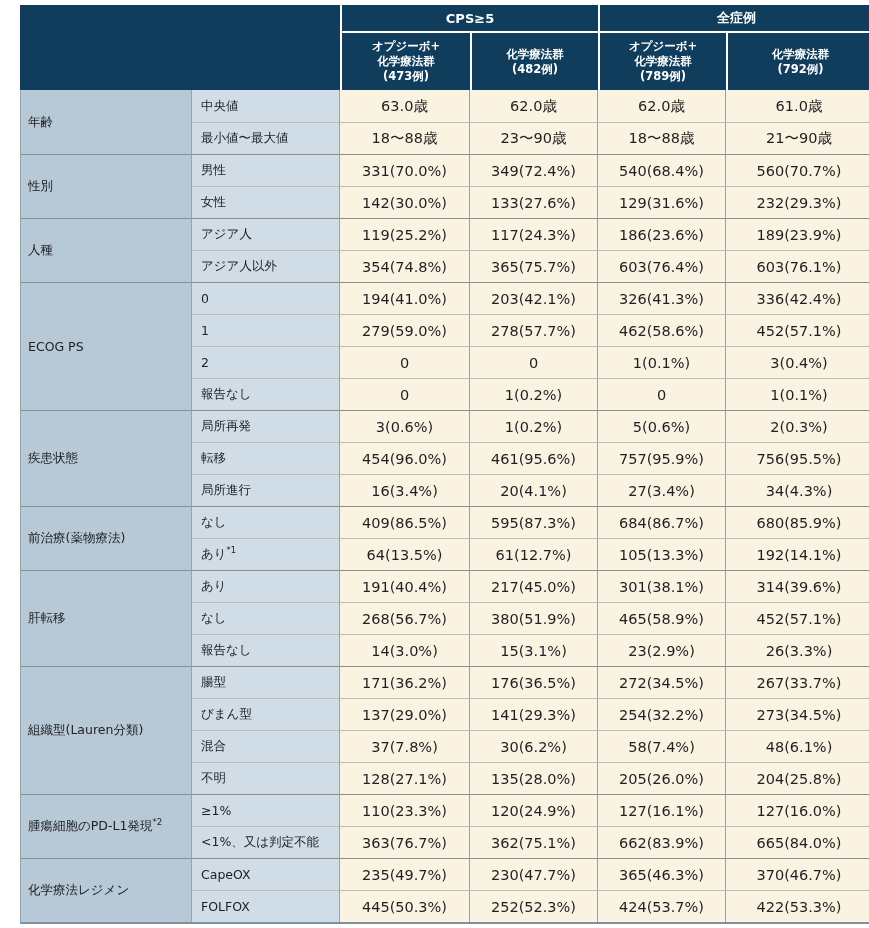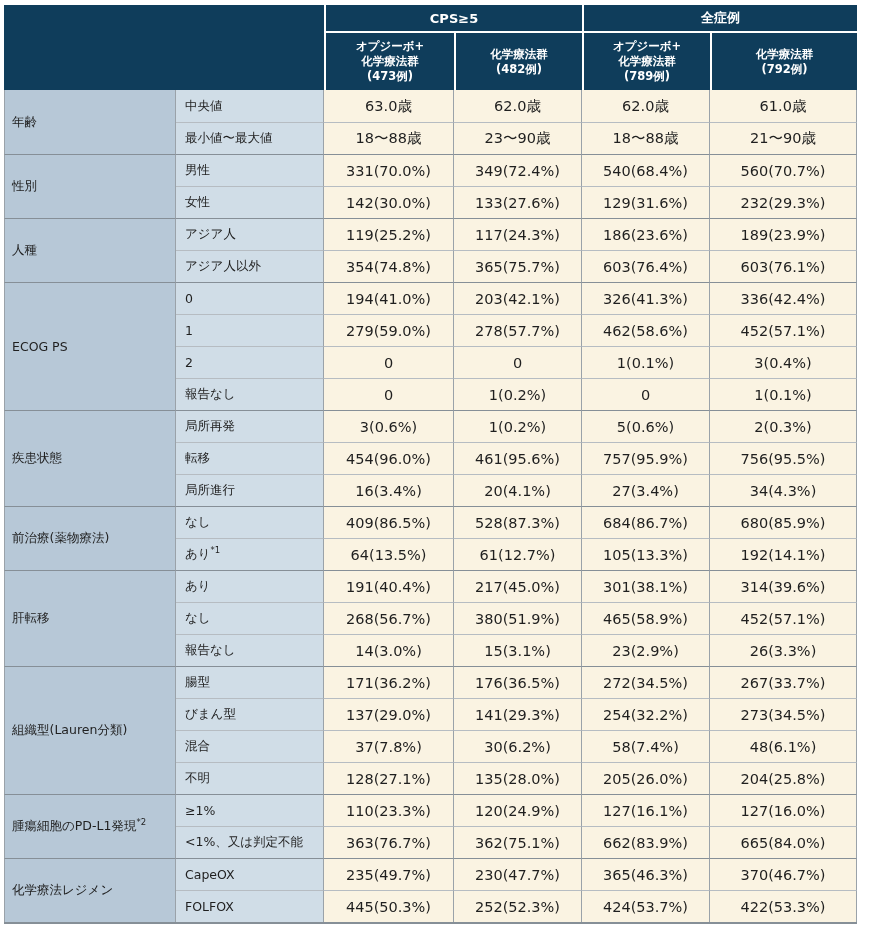--- a/index.html
+++ b/index.html
@@ -11,21 +11,21 @@
     --sec-line:#868f97;
     --col-line:#9aa2a9;
     --text:#1f1f1f;
   }
   html,body{margin:0;padding:0;background:#ffffff;}
   body{
     width:869px;height:928px;overflow:hidden;
     font-family:"DejaVu Sans","Liberation Sans",sans-serif;
     color:var(--text);
   }
-  .page{padding:5px 8px 0 4px;border-radius:15px;}
+  .page{padding:5px 8px 0 20px;border-radius:15px;}
   table.char-table{
     border-collapse:separate;
     border-spacing:0;
     table-layout:fixed;
     width:853px;
     border-bottom:2px solid var(--sec-line);
   }
   col.c-cat{width:172px;}
   col.c-sub{width:148px;}
   col.c-v1{width:130px;}
@@ -205,21 +205,21 @@
           <td class="sub">局所進行</td>
           <td class="val">16(3.4%)</td>
           <td class="val">20(4.1%)</td>
           <td class="val">27(3.4%)</td>
           <td class="val">34(4.3%)</td>
         </tr>
         <tr class="sec-start">
           <td class="cat" rowspan="2">前治療(薬物療法)</td>
           <td class="sub">なし</td>
           <td class="val">409(86.5%)</td>
-          <td class="val">528(87.3%)</td>
+          <td class="val">595(87.3%)</td>
           <td class="val">684(86.7%)</td>
           <td class="val">680(85.9%)</td>
         </tr>
         <tr>
           <td class="sub">あり<sup>*1</sup></td>
           <td class="val">64(13.5%)</td>
           <td class="val">61(12.7%)</td>
           <td class="val">105(13.3%)</td>
           <td class="val">192(14.1%)</td>
         </tr>

